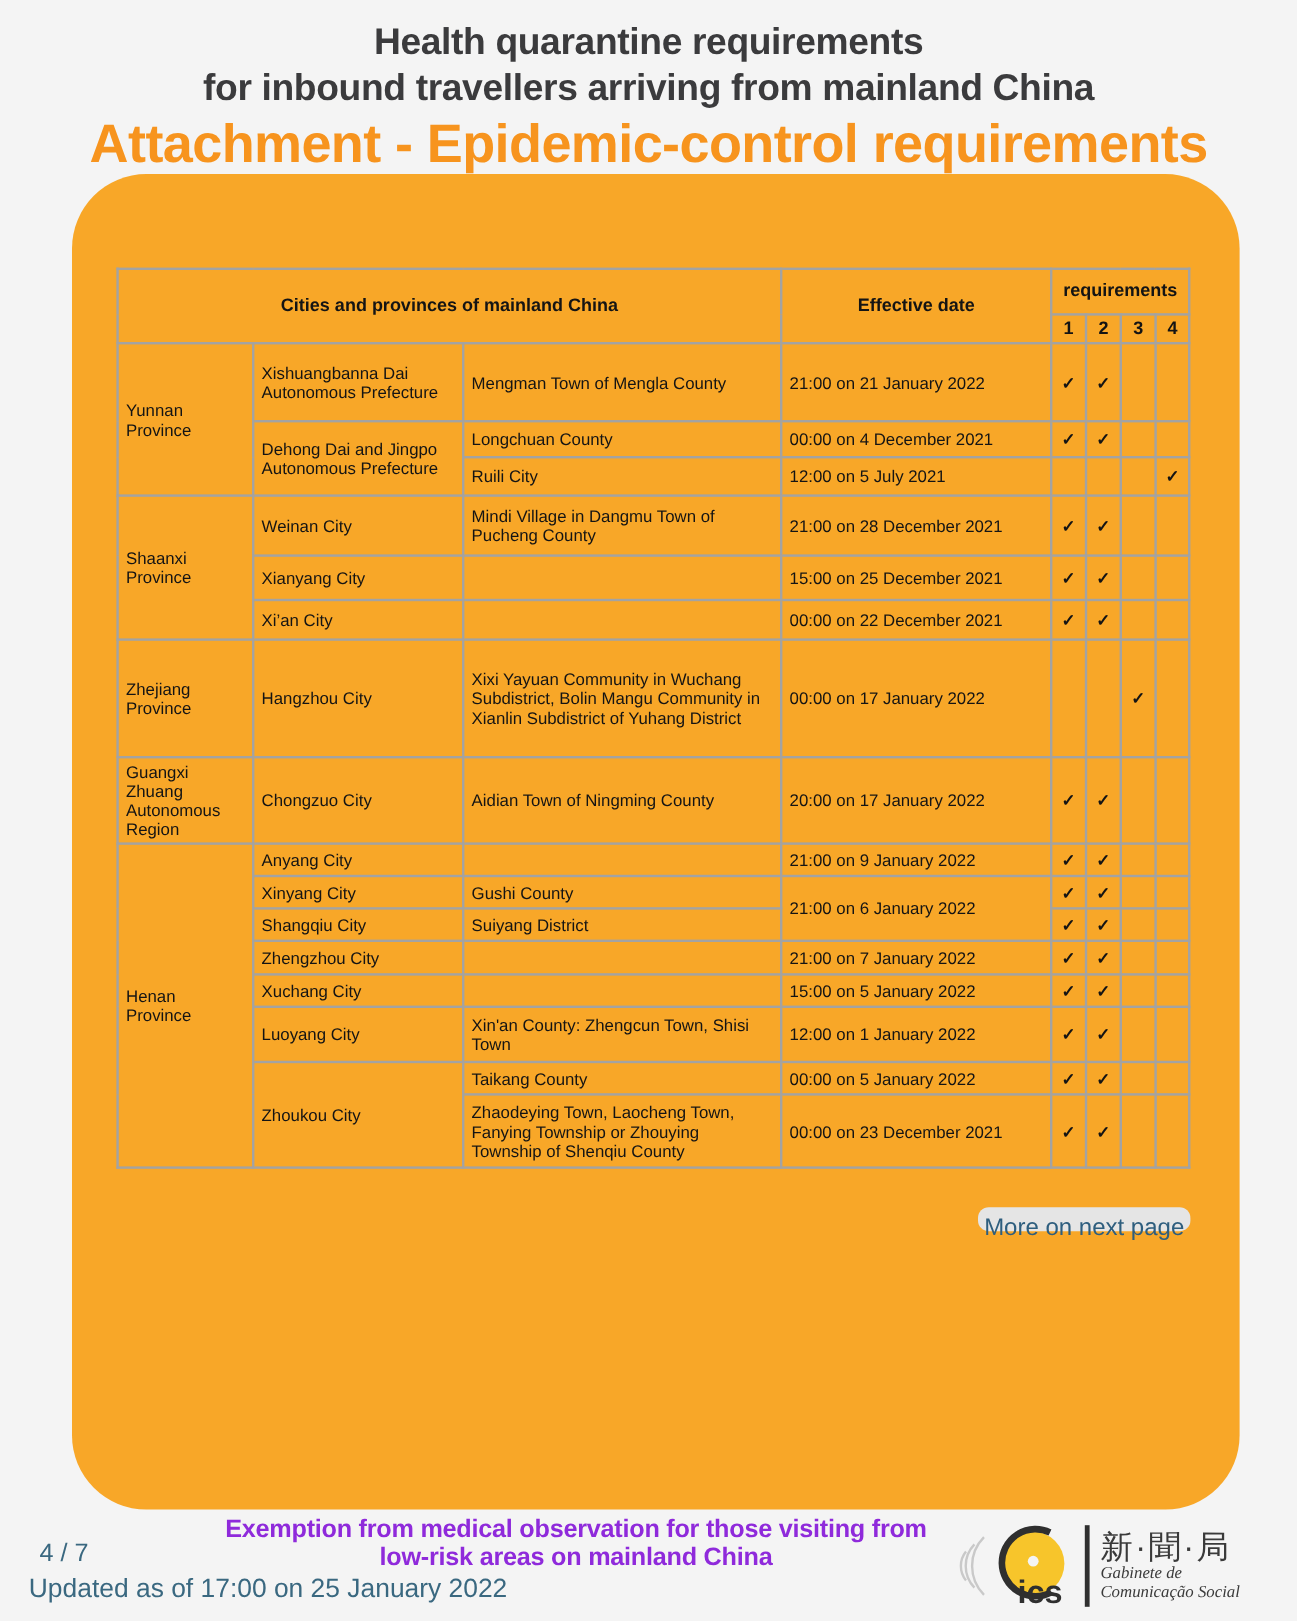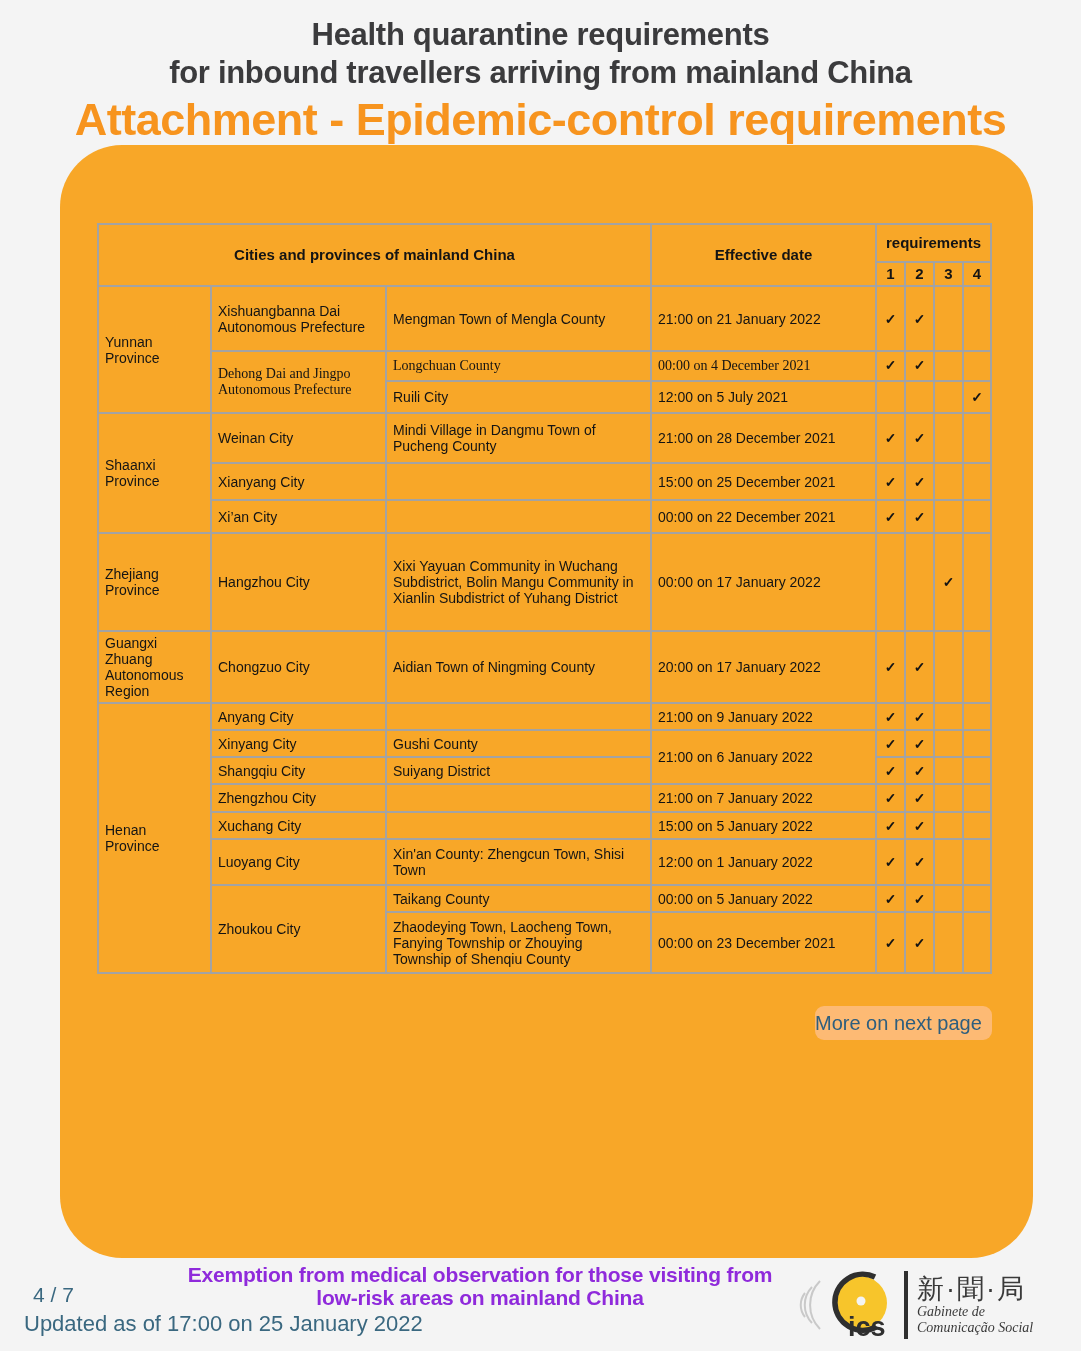--- a/index.html
+++ b/index.html
@@ -38,23 +38,23 @@
   table.req-table th { font-weight:bold; text-align:center; font-size:15px; }
   th.req-n { font-weight:normal; font-size:15px; padding:1px 0; }
   td.province { padding-left:8px; }
   td.city     { padding-left:10px; }
   td.area     { padding-left:8px; }
   td.date     { padding-left:6px; }
   td.req      { text-align:center; padding:0; font-size:15px; font-weight:bold; }
 
   
   .more-pill {
-    position:absolute; left:755px; top:861px; width:177px; height:34px;
-    background:#fdba74; border-radius:9px;
-    color:#2E5E7E; font-size:20px; line-height:34px; 
+    position:absolute; left:755px; top:861px; width:177px; height:20px;
+    background:#e5e5e5; border-radius:9px;
+    color:#2E5E7E; font-size:20px; line-height:34px; text-align:center;
   }
 
   
   .page-indicator {
     position:absolute; left:33px; top:1283px;
     color:#3A6880; font-size:21px;
   }
   .updated {
     position:absolute; left:24px; top:1311px;
     color:#3A6880; font-size:22px;
@@ -114,21 +114,21 @@
             <tr style="height: 65px;">
               <td rowspan="3" class="province">Yunnan Province</td>
               <td class="city">Xishuangbanna Dai Autonomous Prefecture</td>
               <td class="area">Mengman Town of Mengla County</td>
               <td class="date">21:00 on 21 January 2022</td>
               <td class="req">✓</td>
               <td class="req">✓</td>
               <td class="req"></td>
               <td class="req"></td>
             </tr>
-            <tr style="height: 30px; font-family: Liberation Serif, serif;">
+            <tr style="height: 30px;">
               <td rowspan="2" class="city">Dehong Dai and Jingpo Autonomous Prefecture</td>
               <td class="area">Longchuan County</td>
               <td class="date">00:00 on 4 December 2021</td>
               <td class="req">✓</td>
               <td class="req">✓</td>
               <td class="req"></td>
               <td class="req"></td>
             </tr>
             <tr style="height: 32px; border-radius: 14px;">
               <td class="area">Ruili City</td>

